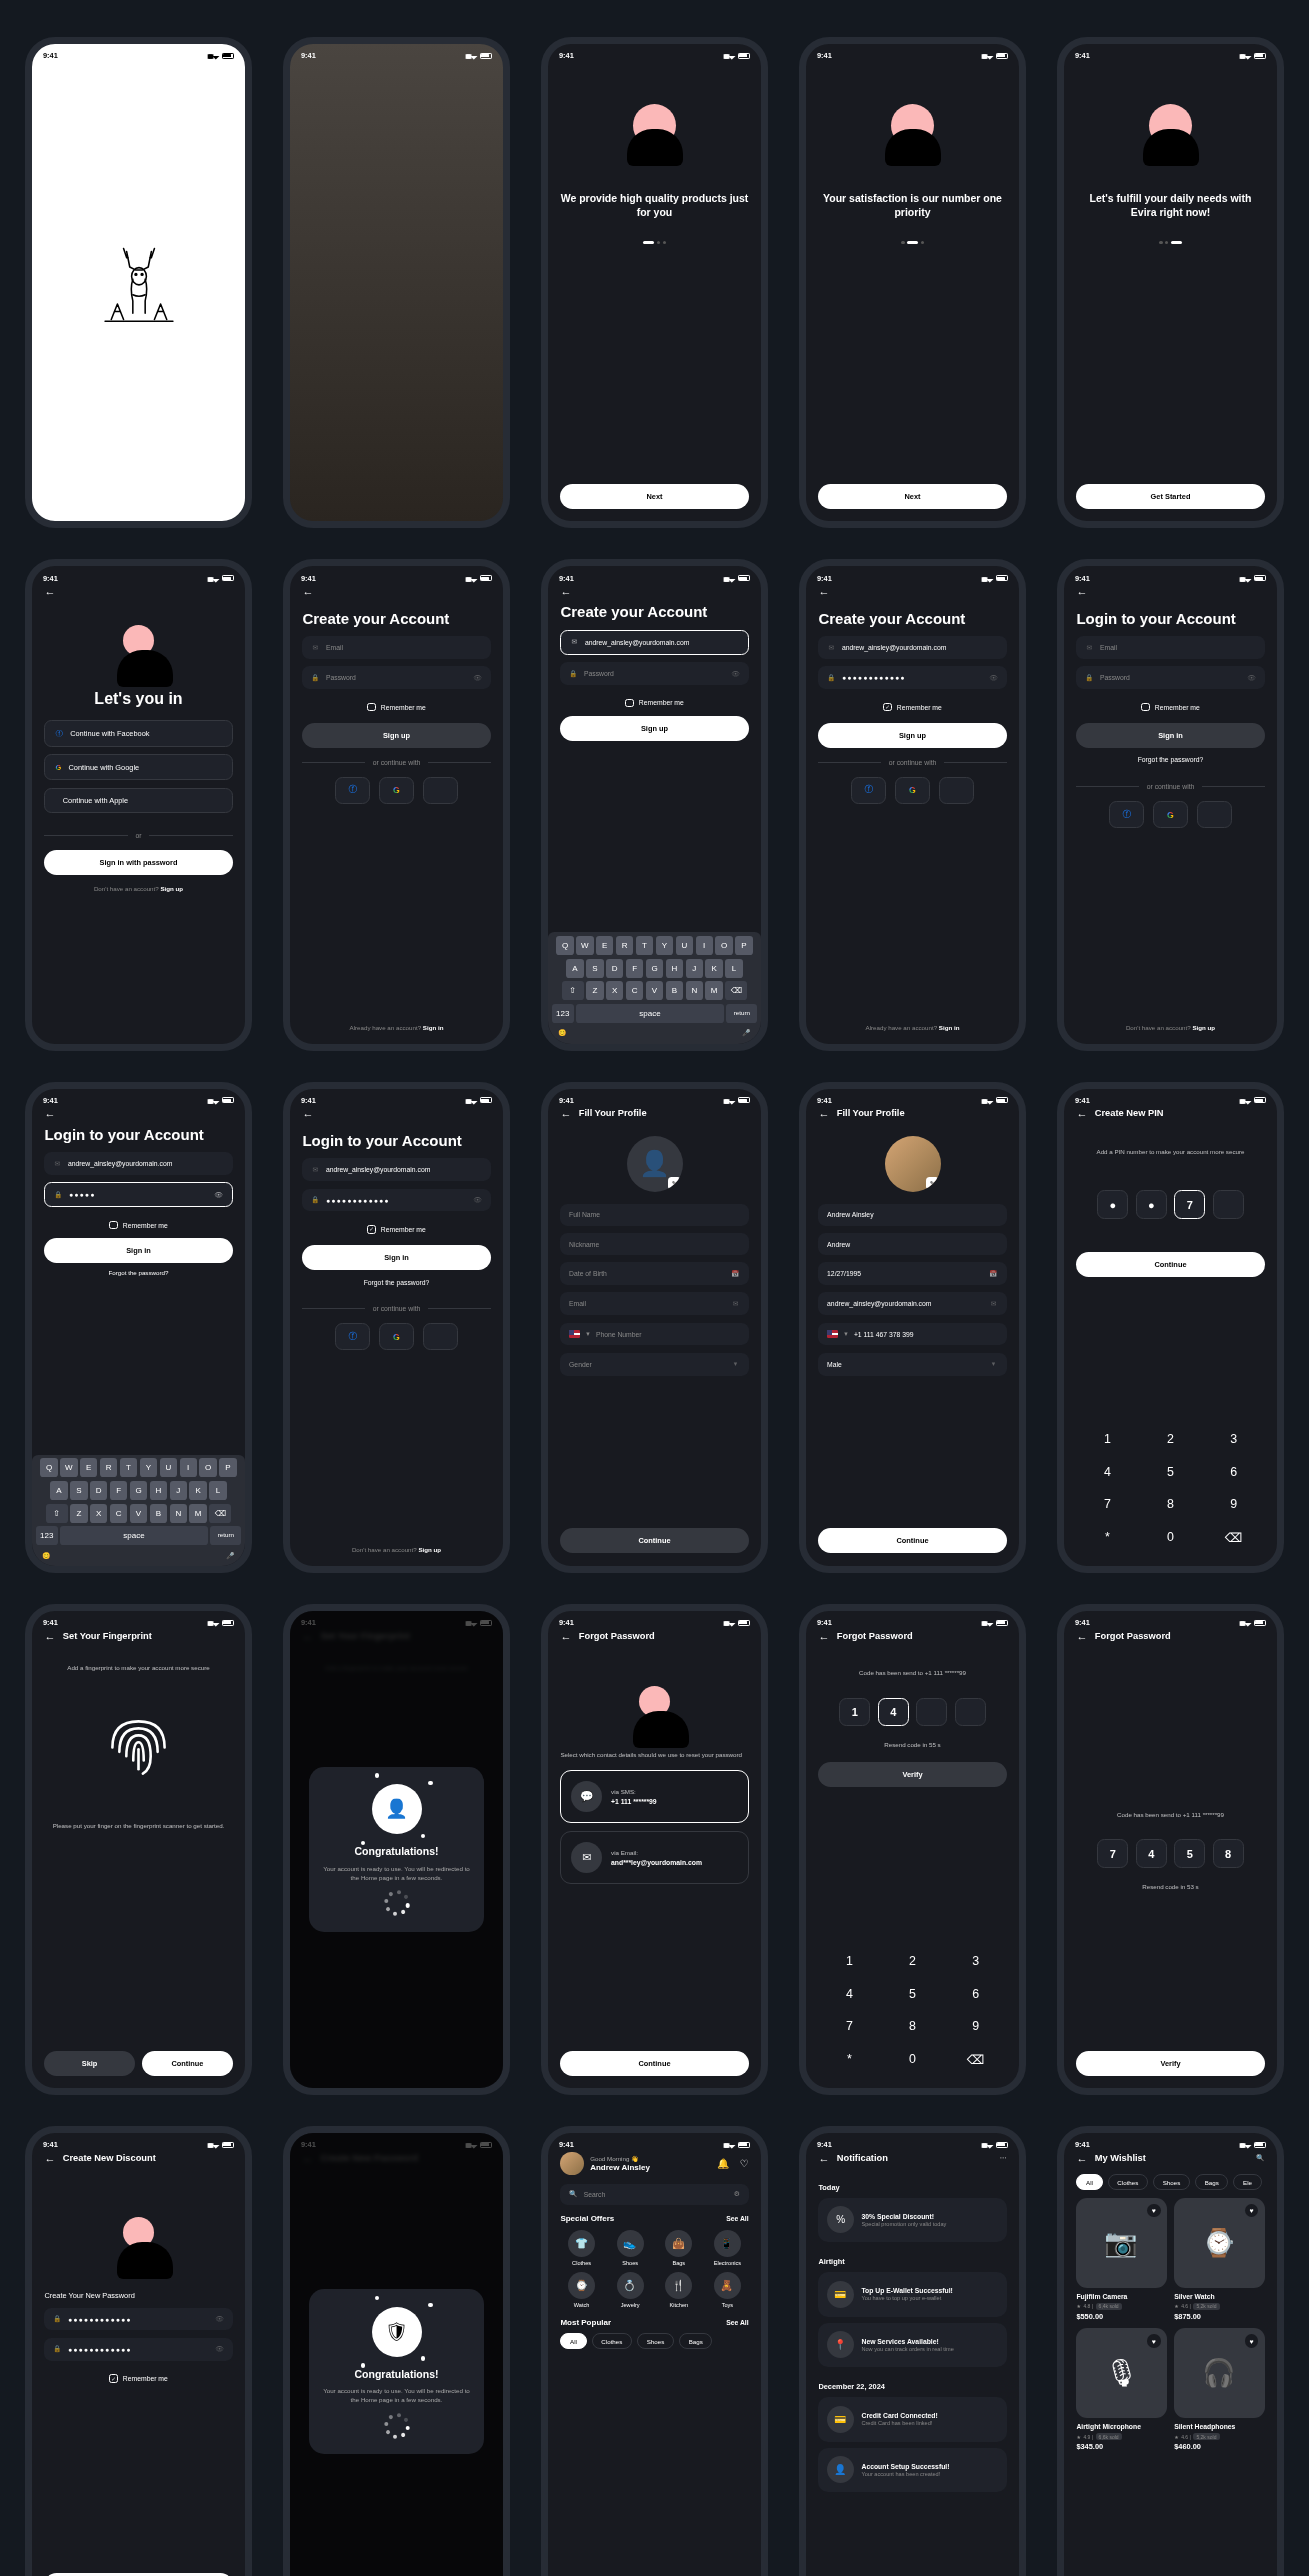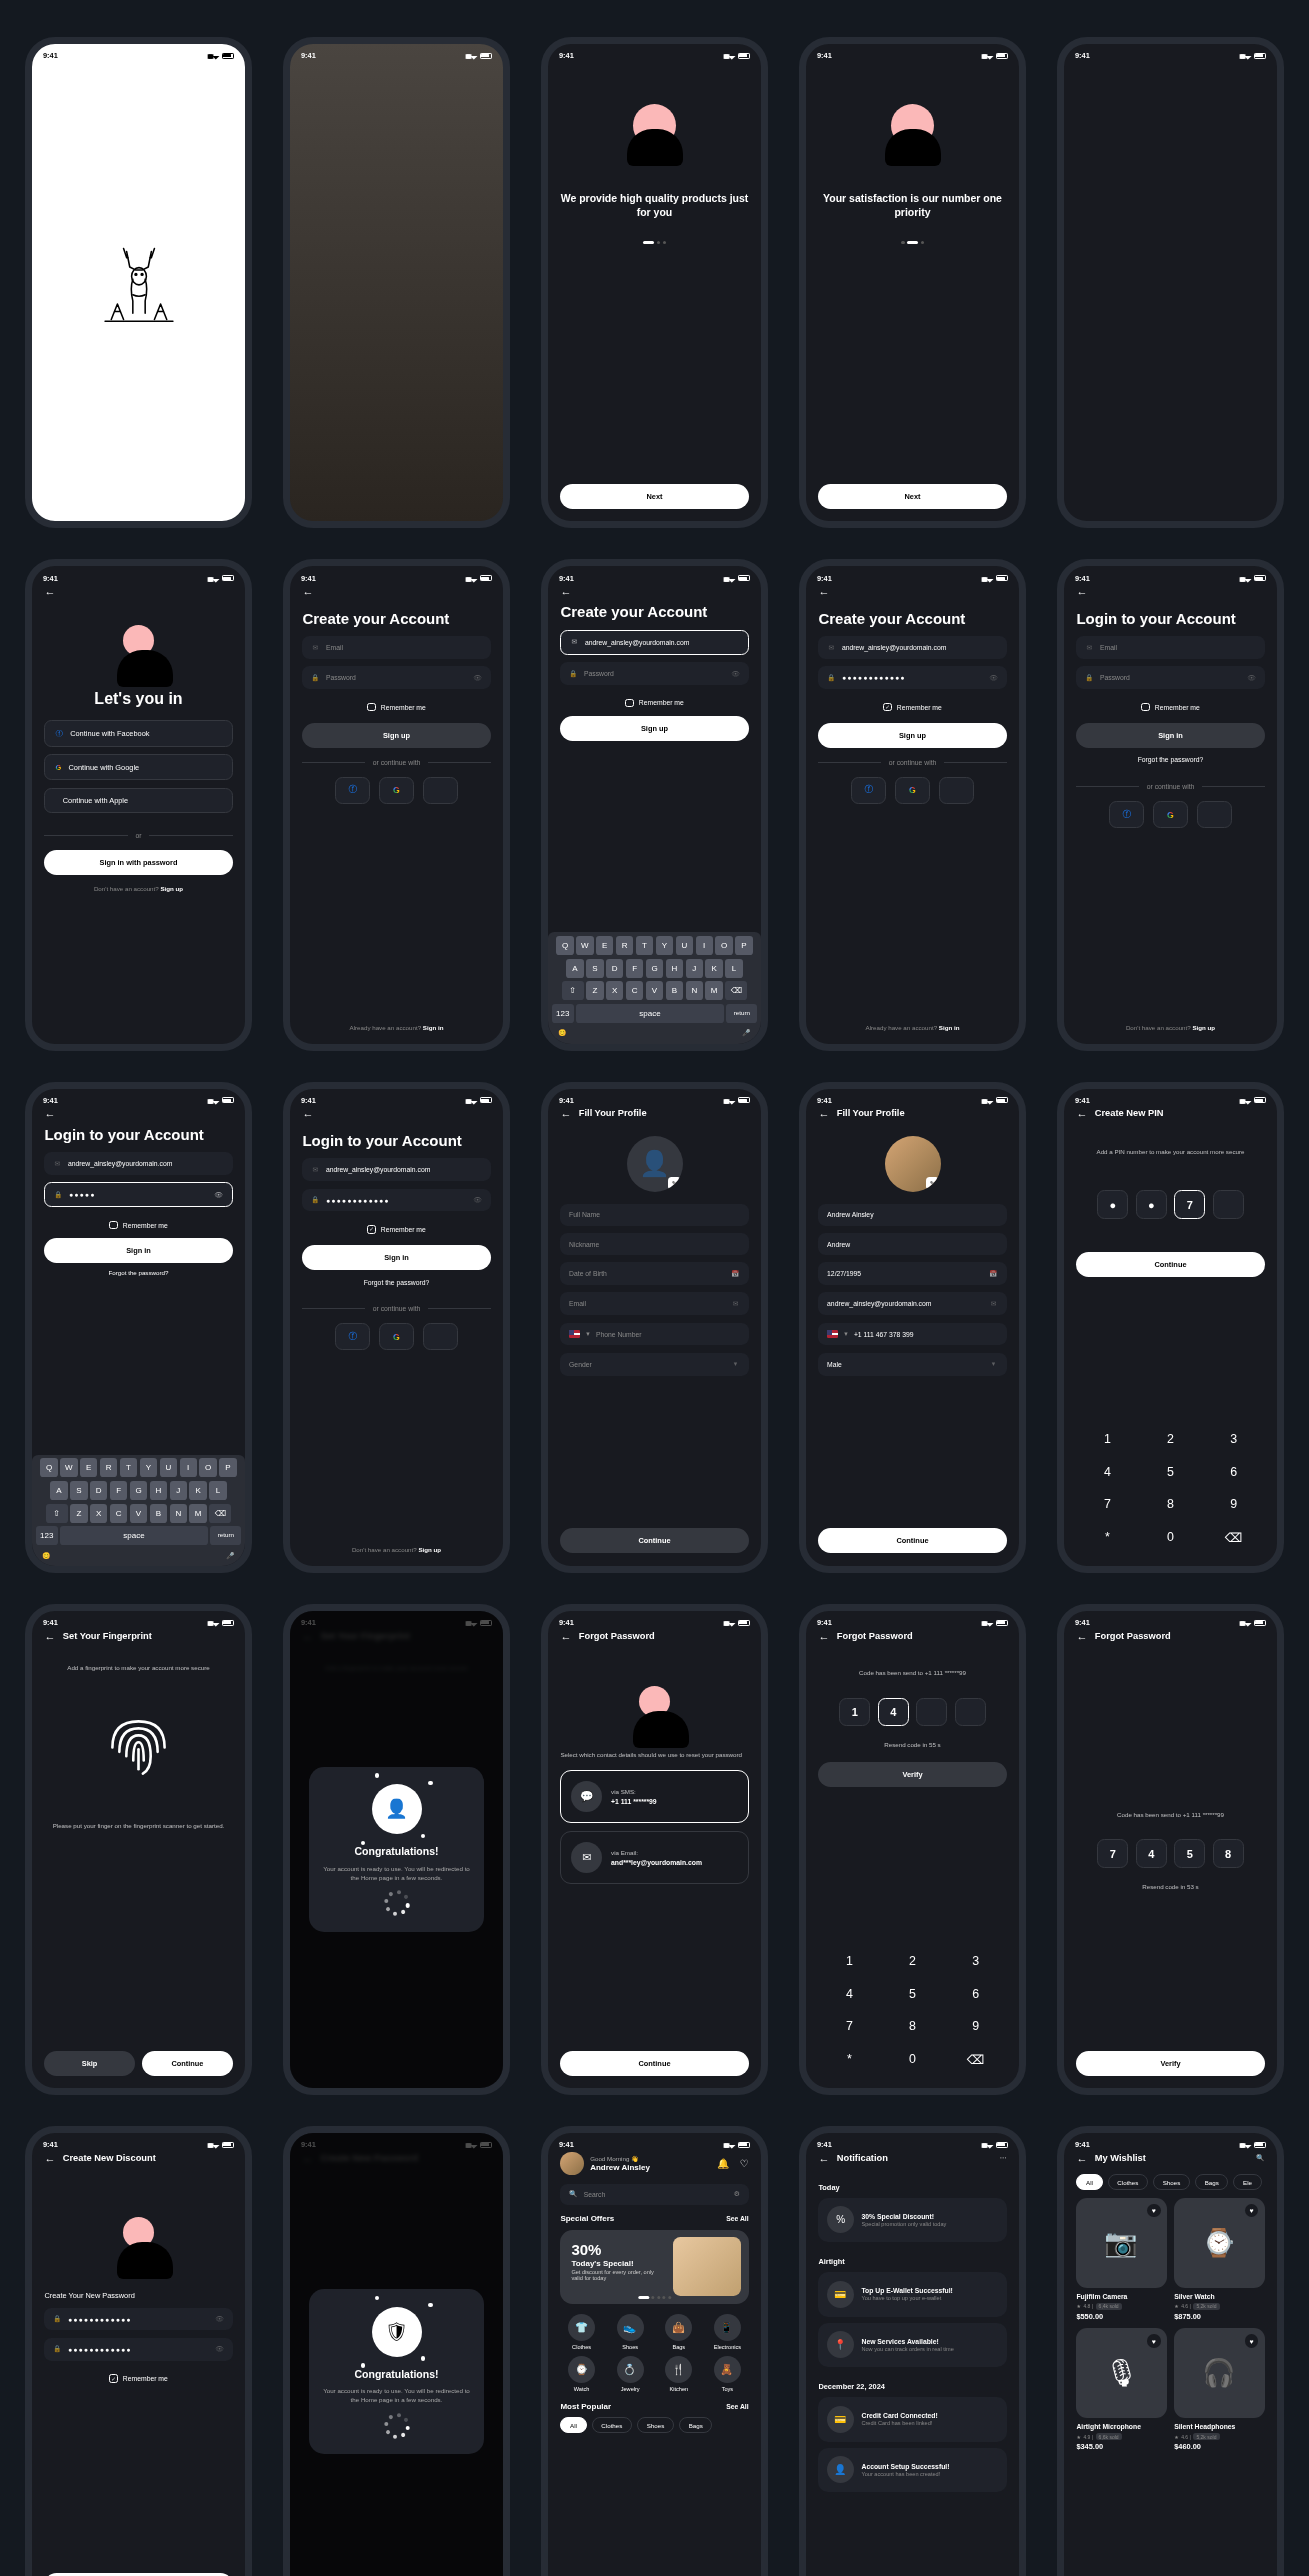--- a/index.html
+++ b/index.html
@@ -205,20 +205,32 @@
 
   <div class="phone">
     <div class="status">
         <span>9:41</span>
         <div class="right">
           <span class="signal"></span>
           <span class="wifi"></span>
           <span class="batt"></span>
         </div>
       </div>
+    <div class="body">
+      <div class="illus">
+          <div class="illus-circle"></div>
+        </div>
+      <h2>Let's fulfill your daily needs with Evira right now!</h2>
+      <div class="pager">
+          <span></span>
+          <span></span>
+          <span class="active"></span>
+        </div>
+      <button class="btn white">Get Started</button>
+    </div>
   </div>
 
   <div class="phone">
     <div class="status">
         <span>9:41</span>
         <div class="right">
           <span class="signal"></span>
           <span class="wifi"></span>
           <span class="batt"></span>
         </div>
@@ -967,35 +979,20 @@
       </div>
       <div class="search-bar">
           <span>🔍</span>
           <span>Search</span>
           <span style="margin-left:auto">⚙</span>
         </div>
       <div class="sec-head">
           <b>Special Offers</b>
           <span>See All</span>
         </div>
-      <div class="offer-card">
-        <div class="txt">
-            <div class="pct">30%</div>
-            <div class="nm">Today's Special!</div>
-            <div class="ds">Get discount for every order, only valid for today</div>
-          </div>
-        <div class="img"></div>
-        <div class="pager" style="position:absolute;bottom:5px;left:50%;transform:translateX(-50%);margin:0">
-            <span class="active"></span>
-            <span></span>
-            <span></span>
-            <span></span>
-            <span></span>
-          </div>
-      </div>
       <div class="cat-grid" id="catgrid">
           <div class="cat">
             <div class="ci">👕</div>
             <div class="cl">Clothes</div>
           </div>
           <div class="cat">
             <div class="ci">👟</div>
             <div class="cl">Shoes</div>
           </div>
           <div class="cat">

